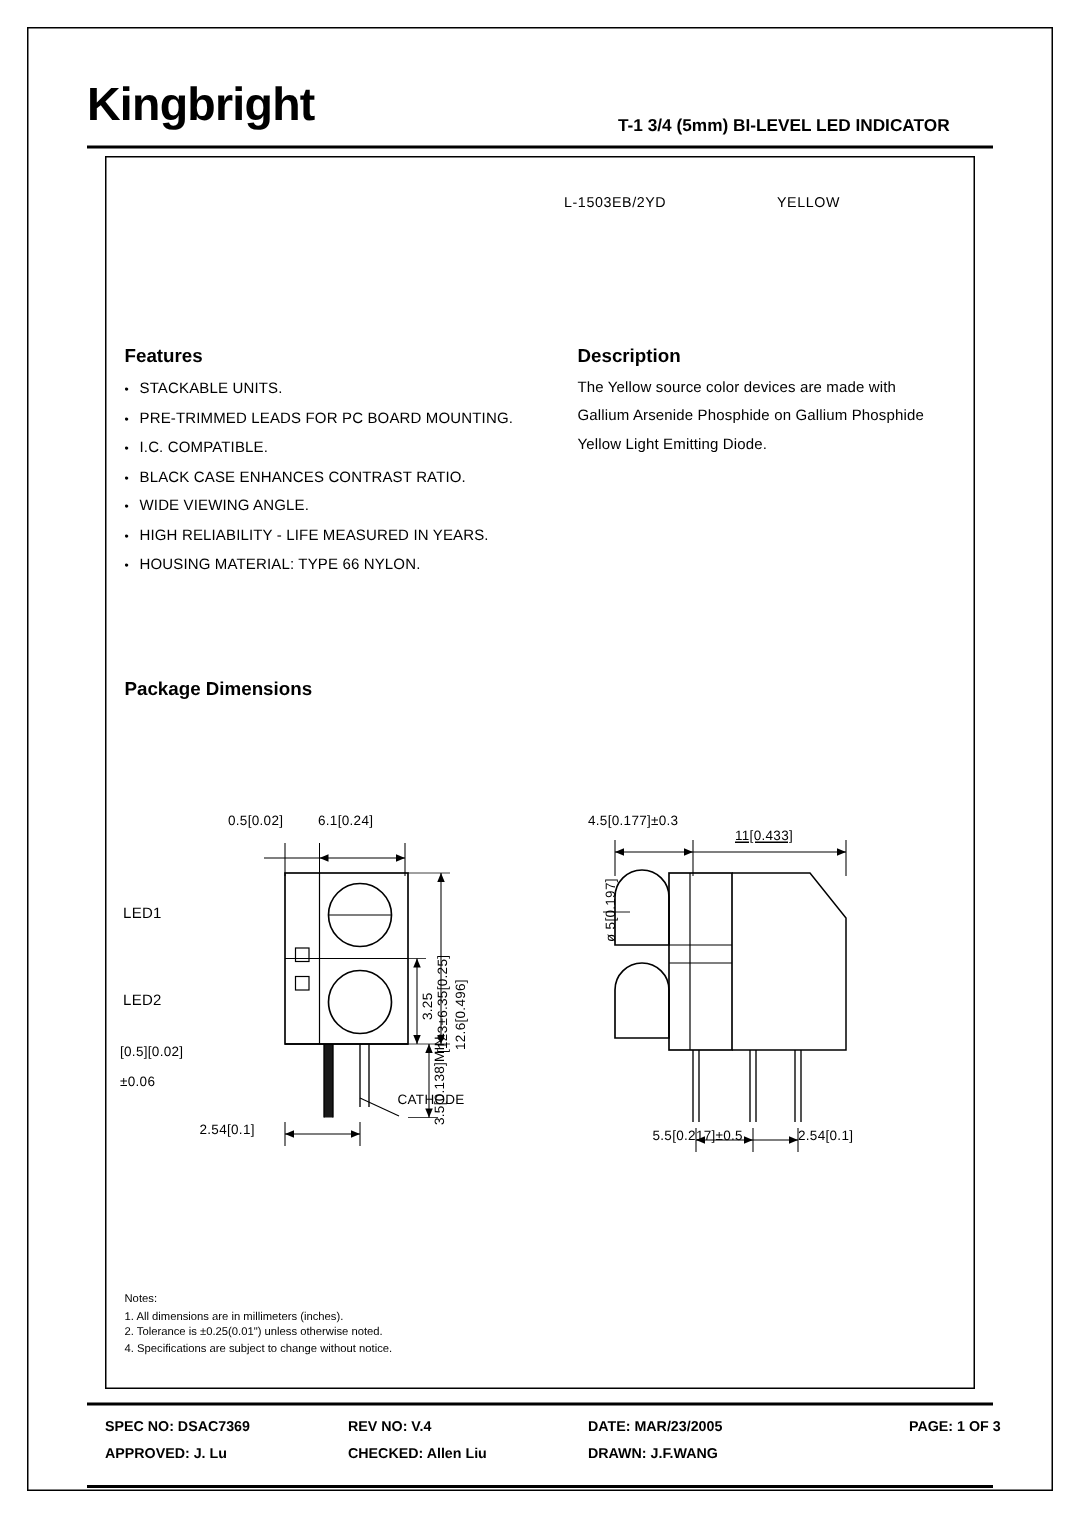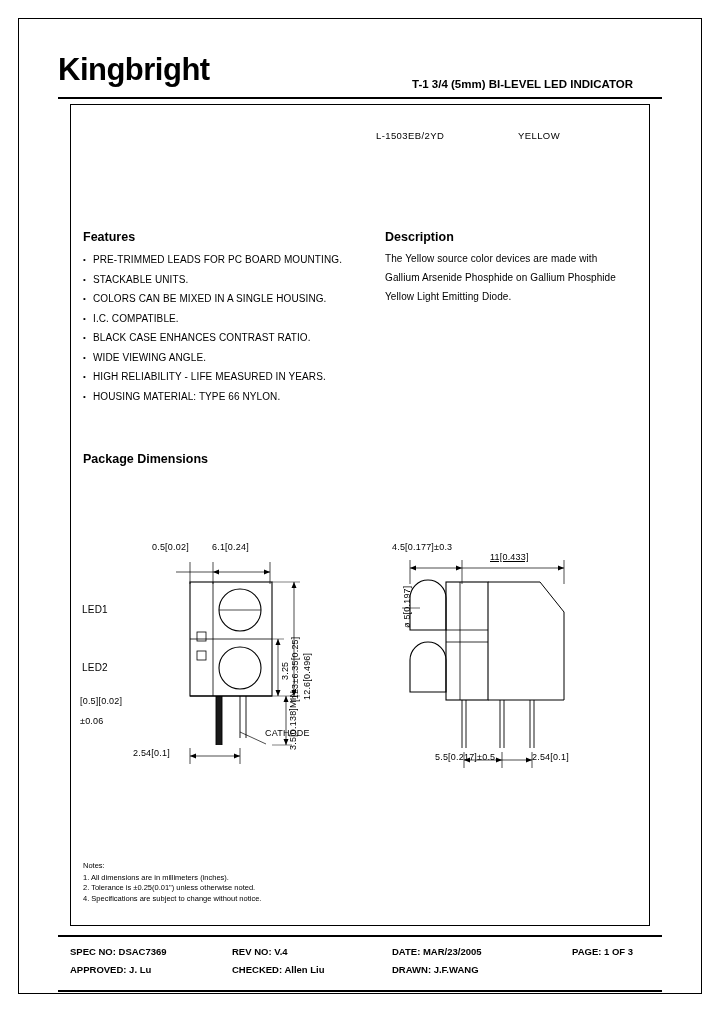--- a/index.html
+++ b/index.html
@@ -200,23 +200,22 @@
   <div class="header-title">T-1 3/4 (5mm) BI-LEVEL LED INDICATOR</div>
   <div class="header-rule"></div>
 
   <div class="content-box"></div>
 
   <div class="partno">L-1503EB/2YD</div>
   <div class="color-label">YELLOW</div>
 
   <div class="features-title">Features</div>
   <ul class="features-list">
+    <li>STACKABLE UNITS.</li>
     <li>PRE-TRIMMED LEADS FOR PC BOARD MOUNTING.</li>
-    <li>STACKABLE UNITS.</li>
-    <li>COLORS CAN BE MIXED IN A SINGLE HOUSING.</li>
     <li>I.C. COMPATIBLE.</li>
     <li>BLACK CASE ENHANCES CONTRAST RATIO.</li>
     <li>WIDE VIEWING ANGLE.</li>
     <li>HIGH RELIABILITY - LIFE MEASURED IN YEARS.</li>
     <li>HOUSING MATERIAL: TYPE 66 NYLON.</li>
   </ul>
 
   <div class="desc-title">Description</div>
   <div class="desc-body">The Yellow source color devices are made with Gallium Arsenide Phosphide on Gallium Phosphide Yellow Light Emitting Diode.</div>
 
@@ -344,19 +343,19 @@
     <div class="nhead">Notes:</div>
     <div>1. All dimensions are in millimeters (inches).</div>
     <div>2. Tolerance is ±0.25(0.01") unless otherwise noted.</div>
     <div>4. Specifications are subject to change without notice.</div>
   </div>
 
   <div class="footer-rule"></div>
   <div class="f-item" style="left:70px; top:946px;">SPEC NO: DSAC7369</div>
   <div class="f-item" style="left:232px; top:946px;">REV NO: V.4</div>
   <div class="f-item" style="left:392px; top:946px;">DATE: MAR/23/2005</div>
-  <div class="f-item" style="left:550px; top:946px;padding-left:22px;">PAGE: 1 OF 3</div>
+  <div class="f-item" style="left:584px; top:946px;padding-left:22px;">PAGE: 1 OF 3</div>
   <div class="f-item" style="left:70px; top:964px;">APPROVED: J. Lu</div>
   <div class="f-item" style="left:232px; top:964px;">CHECKED: Allen Liu</div>
   <div class="f-item" style="left:392px; top:964px;">DRAWN: J.F.WANG</div>
   <div class="footer-rule2"></div>
 
 </div>
 
 </body></html>

